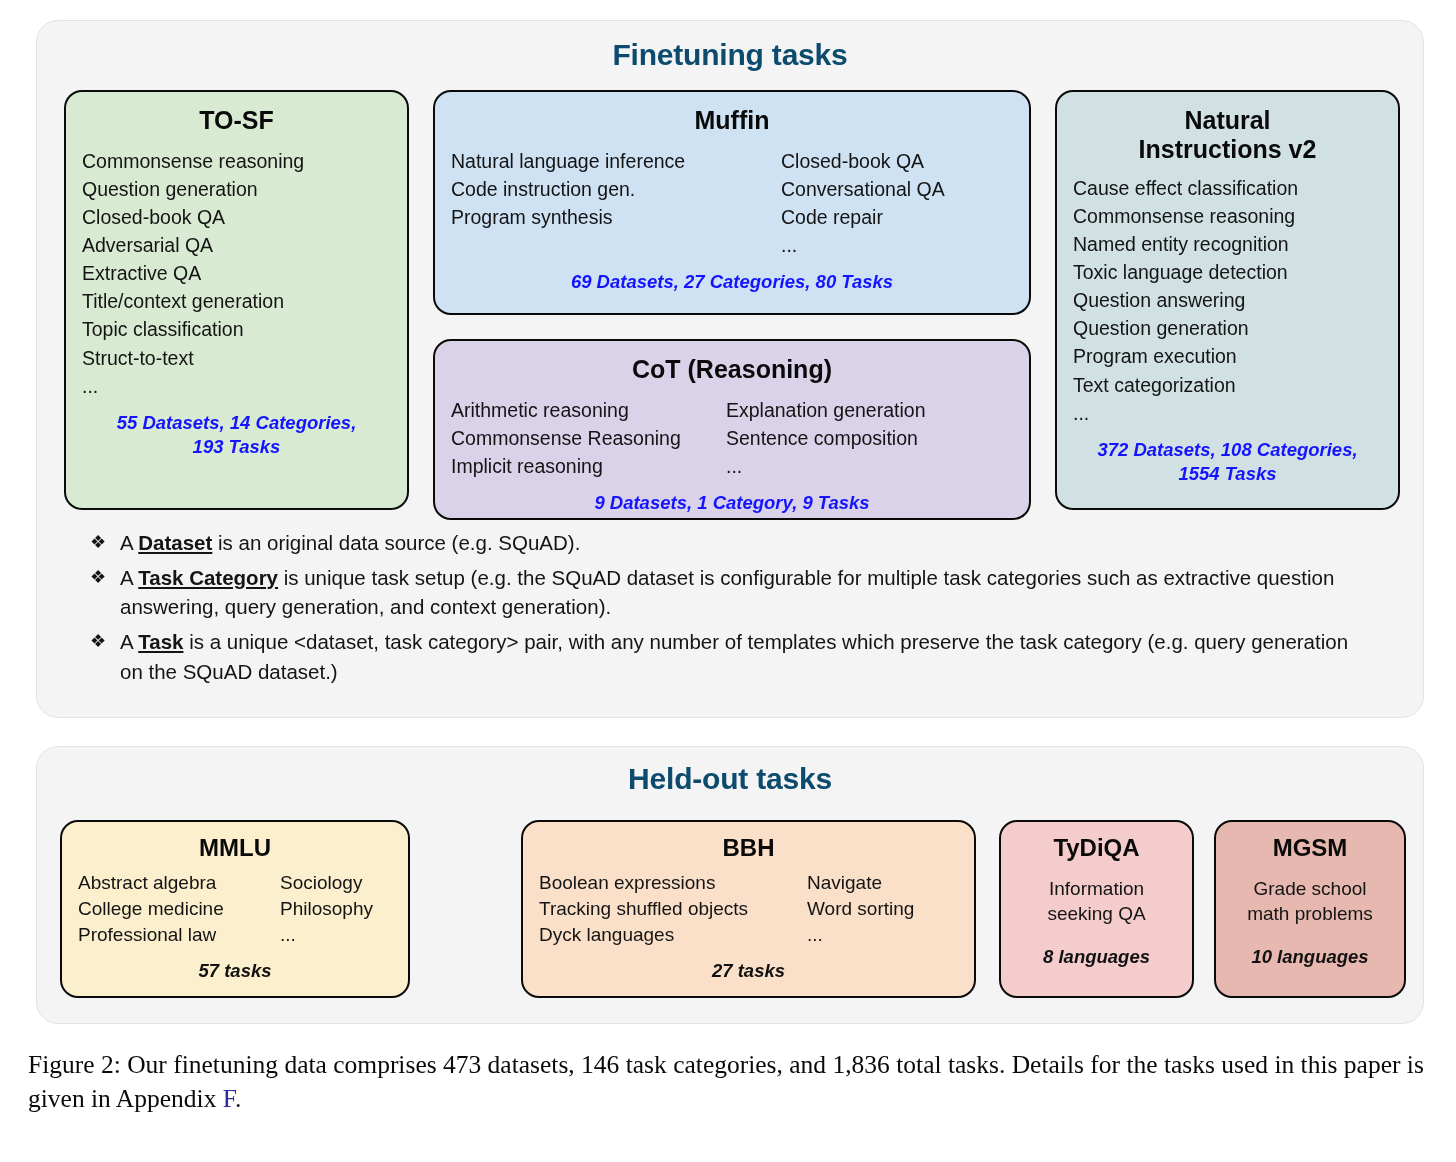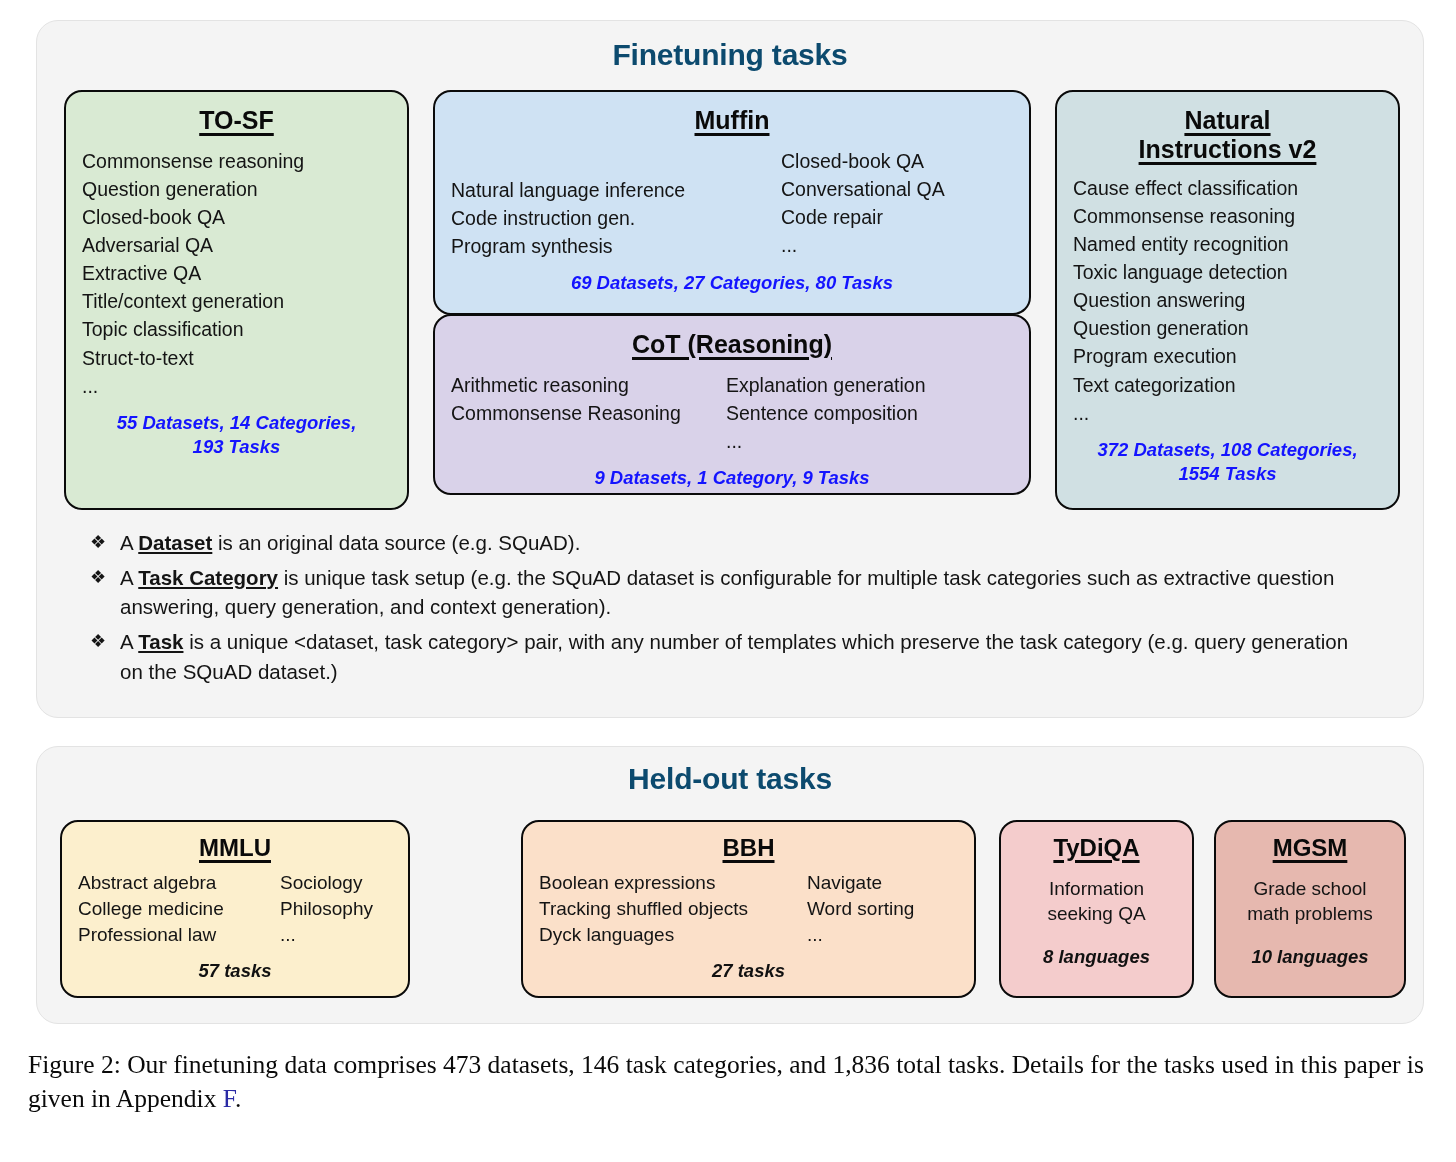--- a/index.html
+++ b/index.html
@@ -39,21 +39,20 @@
     position:absolute;
     border:2px solid #0a0a0a;
     border-radius:18px;
     box-sizing:border-box;
     padding:10px 16px 10px 16px;
   }
   .card-title{
     text-align:center;
     font-size:25px;
     font-weight:700;
-    text-decoration:underline;
     text-underline-offset:4px;
     text-decoration-thickness:2.5px;
     margin:4px 0 12px 0;
     line-height:1.16;
     color:#0a0a0a;
   }
   .card-title.two-line{margin-bottom:10px;}
   .items{font-size:19.5px;line-height:1.44;color:#141414;}
   .items .row{display:flex;}
   .col{display:flex;flex-direction:column;}
@@ -64,25 +63,25 @@
     font-weight:700;
     font-style:italic;
     color:#1414ff;
     line-height:1.3;
   }
   .stat.dark{color:#111111;}
 
   
   #card-t0sf{left:64px;top:90px;width:345px;height:420px;background:#d9ead3;}
   #card-muffin{left:433px;top:90px;width:598px;height:225px;background:#cfe2f3;}
-  #card-cot{left:433px;top:314px;width:598px;height:181px;background:#d9d2e9;}
+  #card-cot{left:433px;top:339px;width:598px;height:181px;background:#d9d2e9;}
   #card-ni{left:1055px;top:90px;width:345px;height:420px;background:#d0e0e3;}
 
   #card-t0sf .items .col{gap:0;}
-  #card-muffin .col.left{width:330px;margin-top:29px;}
+  #card-muffin .col.left{width:330px;}
   #card-cot .col.left{width:275px;}
 
   
   #definitions{
     position:absolute;left:64px;top:528px;width:1310px;
     font-size:20.5px;line-height:1.45;color:#141414;
   }
   .bullet-row{display:flex;align-items:flex-start;margin-bottom:5px;}
   .bullet-mark{width:56px;flex:0 0 56px;text-align:left;padding-left:26px;box-sizing:border-box;font-size:18px;line-height:1.6;}
   .bullet-text{flex:1;}
@@ -162,20 +161,21 @@
     <div class="stat">69 Datasets, 27 Categories, 80 Tasks</div>
   </div>
 
   <div class="card" id="card-cot">
     <div class="card-title">CoT (Reasoning)</div>
     <div class="items">
       <div class="row">
         <div class="col left">
           <span>Arithmetic reasoning</span>
           <span>Commonsense Reasoning</span>
+          <span>Implicit reasoning</span>
         </div>
         <div class="col right">
           <span>Explanation generation</span>
           <span>Sentence composition</span>
           <span>...</span>
         </div>
       </div>
     </div>
     <div class="stat">9 Datasets, 1 Category, 9 Tasks</div>
   </div>

